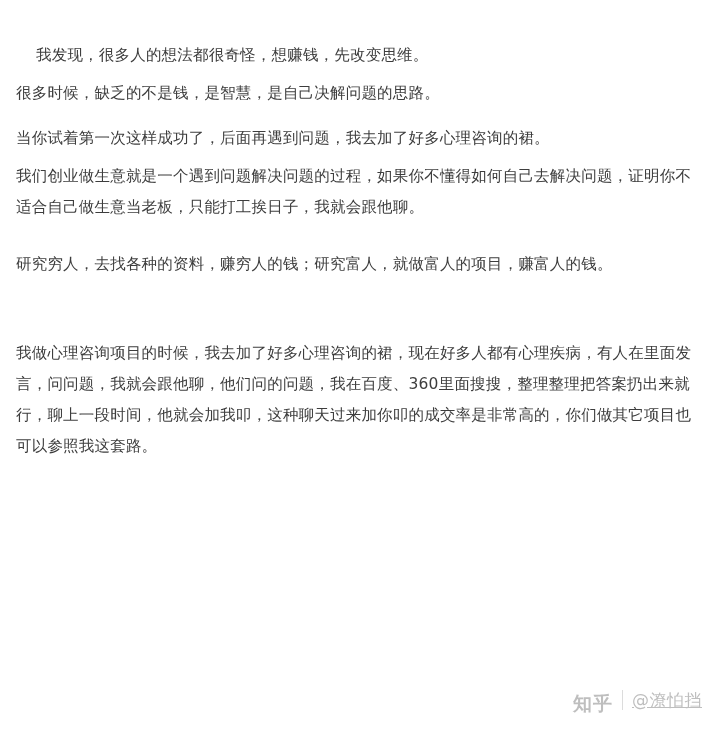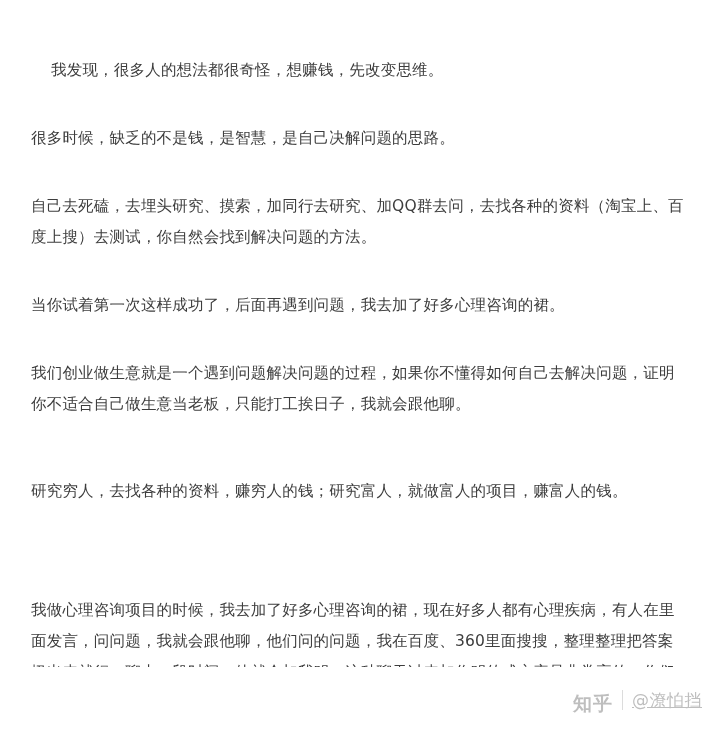--- a/index.html
+++ b/index.html
@@ -16,21 +16,21 @@
     overflow: hidden;
   }
   .article {
     padding: 40px 16px 0 16px;
     box-sizing: border-box;
   }
   .para {
     font-size: 15.5px;
     line-height: 31px;
     color: #3d3d3d;
-    margin: 15px;
+    margin: 0;
     letter-spacing: 0.2px;
     text-align: left;
     word-break: break-all;
   }
   .para.indent {
     text-indent: 20px;
   }
   .gap-sm { height: 7px; }
   .gap-md { height: 26px; }
   .gap-lg { height: 44px; }
@@ -74,21 +74,20 @@
   }
 </style>
 </head>
 <body>
 
 <div class="article">
   <p class="para indent">我发现，很多人的想法都很奇怪，想赚钱，先改变思维。</p>
   <div class="gap-sm"></div>
   <p class="para">很多时候，缺乏的不是钱，是智慧，是自己决解问题的思路。</p>
   <div class="gap-sm"></div>
-  <p class="para">自己去死磕，去埋头研究、摸索，加同行去研究、加QQ群去问，去找各种的资料（淘宝上、百度上搜）去测试，你自然会找到解决问题的方法。</p>
   <div class="gap-sm"></div>
   <p class="para">当你试着第一次这样成功了，后面再遇到问题，我去加了好多心理咨询的裙。</p>
   <div class="gap-sm"></div>
   <p class="para">我们创业做生意就是一个遇到问题解决问题的过程，如果你不懂得如何自己去解决问题，证明你不适合自己做生意当老板，只能打工挨日子，我就会跟他聊。</p>
   <div class="gap-md"></div>
   <p class="para">研究穷人，去找各种的资料，赚穷人的钱；研究富人，就做富人的项目，赚富人的钱。</p>
   <div class="gap-sm"></div>
   <div class="gap-lg"></div>
   <div class="gap-sm"></div>
   <p class="para">我做心理咨询项目的时候，我去加了好多心理咨询的裙，现在好多人都有心理疾病，有人在里面发言，问问题，我就会跟他聊，他们问的问题，我在百度、360里面搜搜，整理整理把答案扔出来就行，聊上一段时间，他就会加我叩，这种聊天过来加你叩的成交率是非常高的，你们做其它项目也可以参照我这套路。</p>

